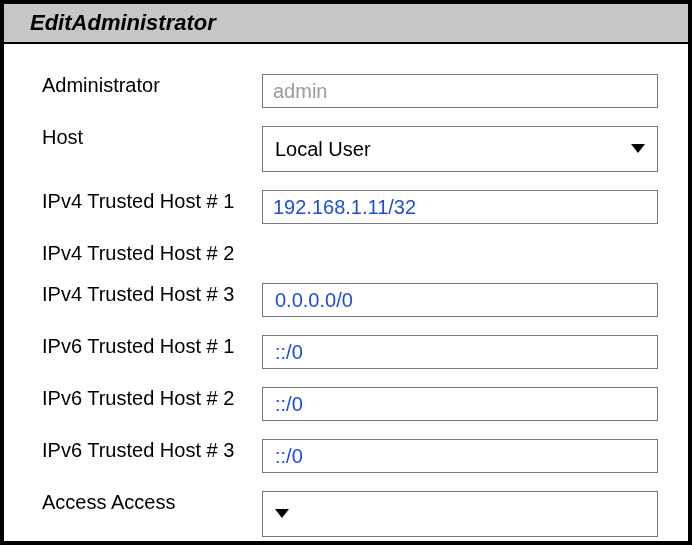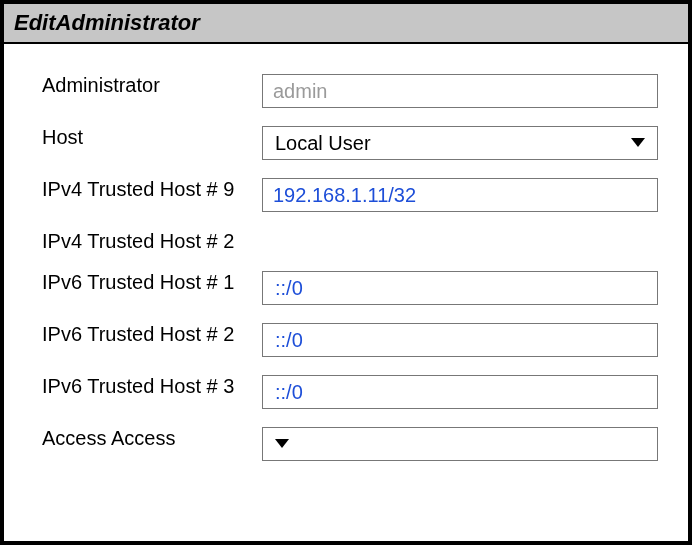--- a/index.html
+++ b/index.html
@@ -24,20 +24,21 @@
     .titlebar {
       background: #c6c6c6;
       padding: 6px 10px;
       border-bottom: 2px solid #000;
     }
     .titlebar .title {
       font-weight: bold;
       font-size: 22px;
       font-style: italic;
       color: #000;
+      margin-left: 16px;
     }
     .form-area {
       padding: 30px 30px 10px 38px;
     }
     .row {
       display: flex;
       align-items: flex-start;
       margin-bottom: 18px;
     }
     .label {
@@ -62,21 +63,21 @@
       outline: none;
     }
     .textbox.disabled {
       color: #9a9a9a;
     }
     .textbox.small-pad {
       padding: 3px 12px;
     }
     .select {
       width: 100%;
-      height: 34px;
+      height: 46px;
       border: 1px solid #777;
       background: #fff;
       display: flex;
       align-items: center;
       justify-content: space-between;
       padding: 0 12px;
       font-size: 20px;
       cursor: pointer;
     }
     .select .value {
@@ -114,30 +115,36 @@
           <span class="caret">
             <svg width="14" height="10" viewBox="0 0 14 10">
                 <polygon points="0,0 14,0 7,9" fill="#000"></polygon>
               </svg>
           </span>
         </div>
       </div>
     </div>
 
     <div class="row">
-      <div class="label">IPv4 Trusted Host # 9</div>
+      <div class="label">IPv4 Trusted Host # 1</div>
       <div class="field">
         <input type="text" class="textbox" value="192.168.1.11/32" style="">
       </div>
     </div>
 
     <div class="row">
       <div class="label">IPv4 Trusted Host # 2</div>
     </div>
 
+    <div class="row">
+      <div class="label">IPv4 Trusted Host # 3</div>
+      <div class="field">
+        <input type="text" class="textbox small-pad" value="0.0.0.0/0" style="">
+      </div>
+    </div>
 
     <div class="row">
       <div class="label">IPv6 Trusted Host # 1</div>
       <div class="field">
         <input type="text" class="textbox small-pad" value="::/0" style="">
       </div>
     </div>
 
     <div class="row">
       <div class="label">IPv6 Trusted Host # 2</div>

